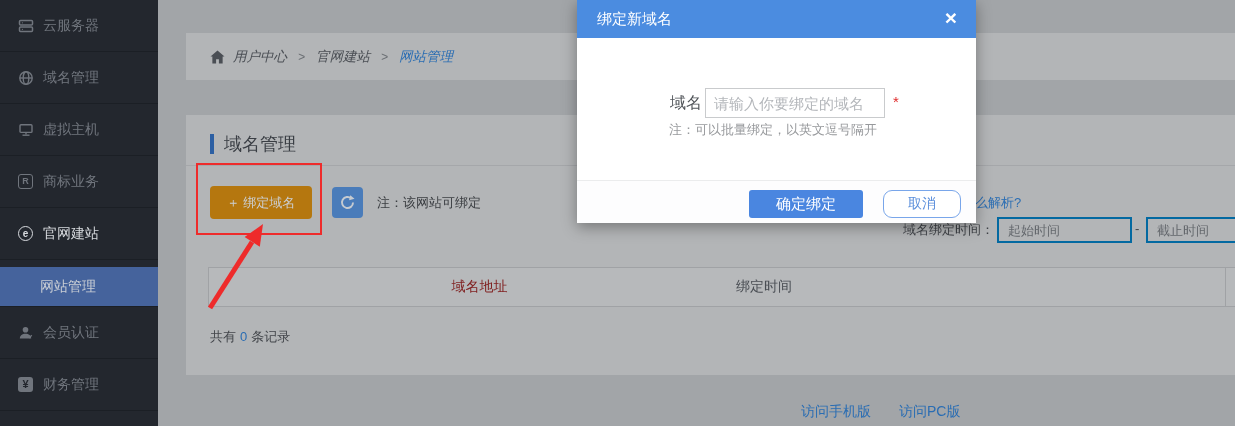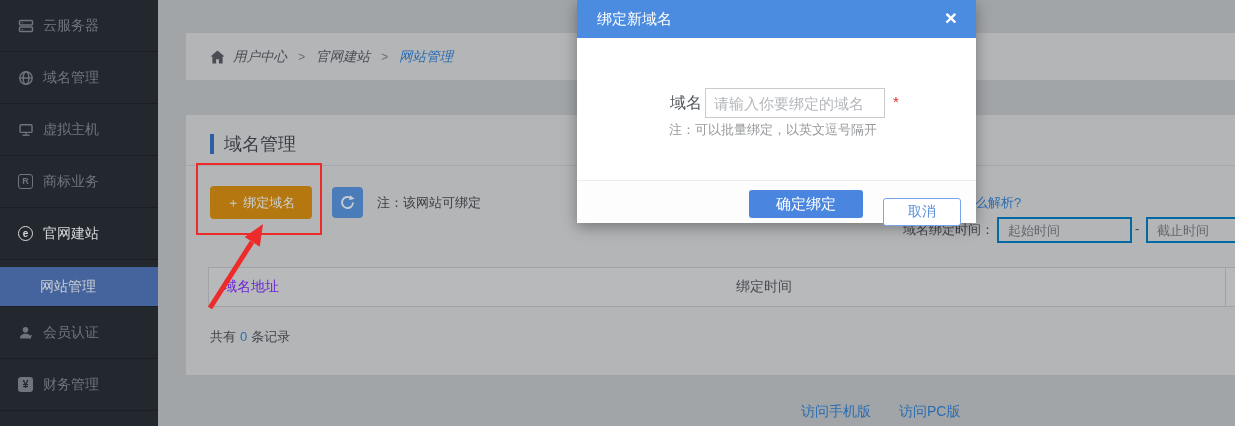--- a/index.html
+++ b/index.html
@@ -46,21 +46,21 @@
   .help-link{position:absolute;left:776px;top:79px;font-size:13px;color:#2a6db3;cursor:pointer;white-space:nowrap;}
   .filter-label{position:absolute;left:717px;top:106px;font-size:13px;color:#3f4247;white-space:nowrap;}
   .date-input{position:absolute;top:102px;height:26px;box-sizing:border-box;background:#b3b5b7;
     border:2px solid #0369a1;font-size:13px;color:#63676c;padding:0 9px;font-family:inherit;}
   .date-input::placeholder{color:#63676c;opacity:1;}
   .date-start{left:811px;width:135px;}
   .date-end{left:960px;width:110px;}
   .date-sep{position:absolute;left:949px;top:106px;font-size:13px;color:#3f4247;}
   .table-header{position:absolute;left:22px;top:152px;width:1027px;height:40px;box-sizing:border-box;
     background:#b7b9bb;border:1px solid #a0a2a5;border-right:none;display:flex;align-items:center;}
-  .th-cell1{margin-left:14px;width:513px;font-size:14px;color:#6d28d9;}
+  .th-cell1{margin-left:14px;width:513px;font-size:14px;color:#7f1d1d;text-align:center;}
   .th-cell2{font-size:14px;color:#4a4e54;}
   .th-sep{position:absolute;left:1016px;top:0;bottom:0;width:1px;background:#a0a2a5;}
   .record-row{position:absolute;left:24px;top:213px;font-size:13px;color:#43464b;}
   .record-count{color:#2a6db3;margin:0 4px;}
   .footer-links{position:absolute;left:786px;top:403px;display:flex;gap:13px;z-index:1;}
   .footer-links span{font-size:14px;color:#2a6db3;cursor:pointer;margin-left:15px;}
   
   .modal{position:absolute;left:577px;top:0;width:399px;height:223px;background:#ffffff;z-index:50;
     box-shadow:0 4px 14px rgba(0,0,0,0.35);text-decoration:underline;}
   .modal-header{position:absolute;left:0;top:0;width:100%;height:38px;background:#4b8ce0;box-sizing:border-box;}
@@ -70,22 +70,22 @@
   .modal-label{position:absolute;left:93px;top:88px;height:30px;line-height:30px;font-size:16px;color:#4f5358;}
   .modal-input{position:absolute;left:128px;top:88px;width:180px;height:30px;box-sizing:border-box;
     border:1px solid #c9cbcd;font-size:15px;padding:0 8px;color:#555;font-family:inherit;}
   .modal-input::placeholder{color:#b4b7bb;opacity:1;}
   .required-mark{position:absolute;left:316px;top:93px;font-size:15px;color:#e02b2b;}
   .modal-note{position:absolute;left:92px;top:121px;font-size:13px;color:#97999c;white-space:nowrap;}
   .modal-footer{position:absolute;left:0;bottom:0;width:100%;height:43px;border-top:1px solid #ebeced;
     background:#fdfdfe;box-sizing:border-box;}
   .btn-confirm{position:absolute;left:172px;top:190px;width:114px;height:28px;background:#4a86e0;border:none;
     border-radius:3px;color:#ffffff;font-size:15px;cursor:pointer;font-family:inherit;}
-  .btn-cancel{position:absolute;left:306px;top:198px;width:78px;height:28px;background:#ffffff;
-    border:1px solid #79a6ea;border-radius:3px;color:#5a8edb;font-size:14px;cursor:pointer;font-family:inherit;box-sizing:border-box;}
+  .btn-cancel{position:absolute;left:306px;top:190px;width:78px;height:28px;background:#ffffff;
+    border:1px solid #79a6ea;border-radius:9px;color:#5a8edb;font-size:14px;cursor:pointer;font-family:inherit;box-sizing:border-box;}
   
   .anno-box{position:absolute;left:196px;top:163px;width:122px;height:68px;border:2px solid #ee2b2b;z-index:100;pointer-events:none;}
   .anno-arrow{position:absolute;left:190px;top:215px;z-index:100;pointer-events:none;}
 </style>
 </head>
 <body>
 
 <div class="sidebar">
   <div class="side-item">
     <span class="s-icon">

